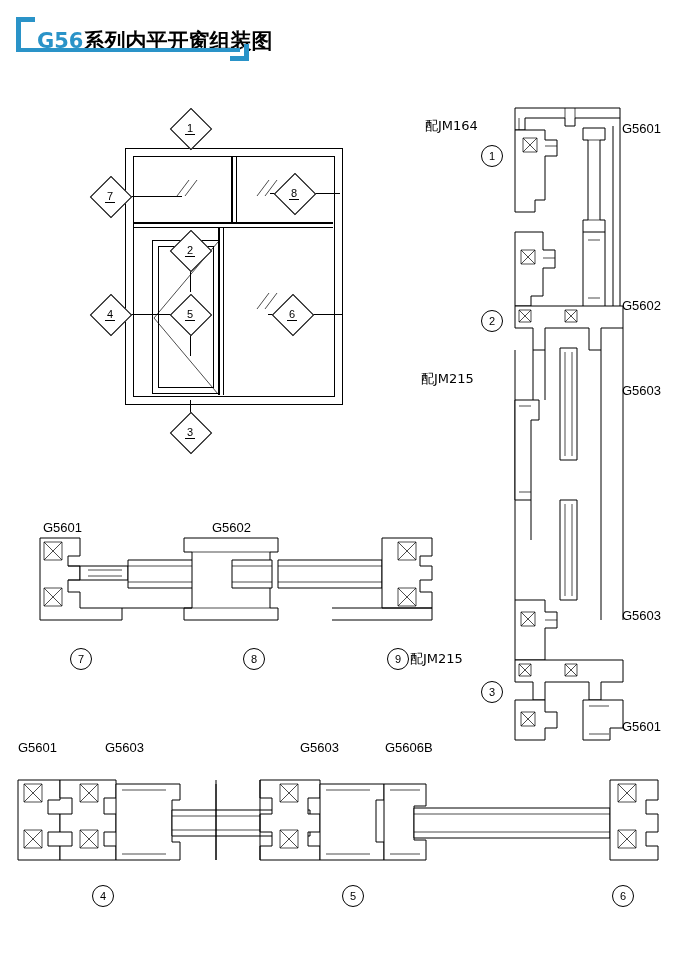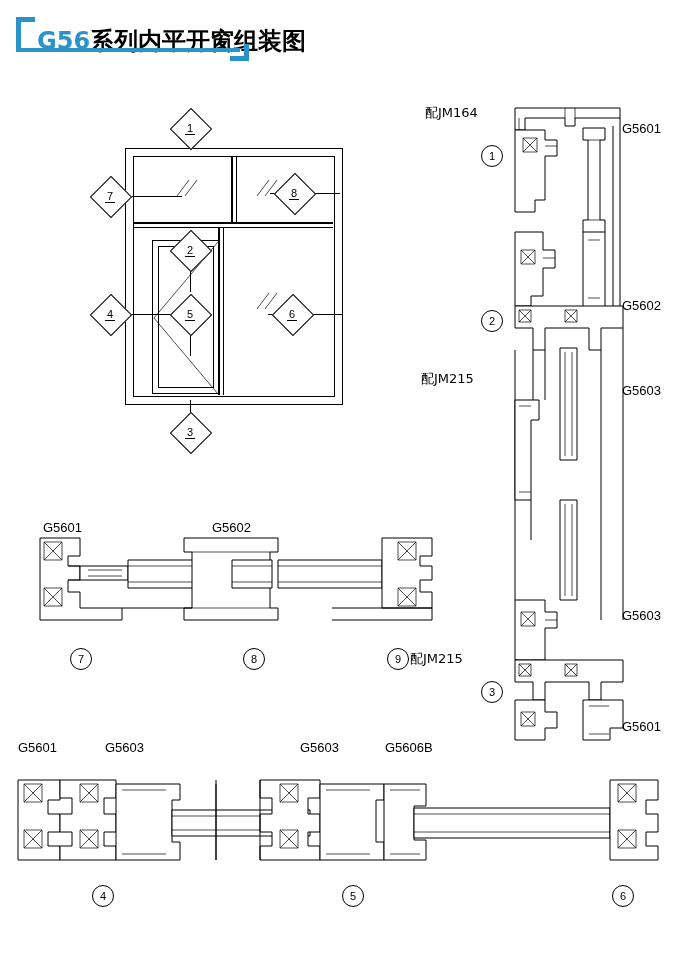--- a/index.html
+++ b/index.html
@@ -16,21 +16,21 @@
   
   .title-wrap{position:absolute;left:16px;top:18px;height:34px;display:flex;align-items:flex-end;}
   .title-bracket{
     width:14px;height:26px;
     border-left:5px solid #2a93c8;
     border-top:5px solid #2a93c8;
     margin-right:2px;margin-bottom:4px;
   }
   .title-text{
     font-family:"DejaVu Sans", sans-serif;
-    font-weight:bold;font-size:24px;letter-spacing:0px;line-height:22px;
+    font-weight:bold;font-size:21px;letter-spacing:0px;line-height:22px;
     white-space:nowrap;
   }
   .title-text .g56{color:#2a93c8;}
   .title-underline{
     position:absolute;left:16px;top:48px;width:224px;height:4px;background:#2a93c8;
   }
   .title-underline2{
     position:absolute;left:230px;top:44px;width:14px;height:12px;
     border-right:5px solid #2a93c8;border-bottom:5px solid #2a93c8;
   }
@@ -189,21 +189,21 @@
     <path class="fillw" d="M10 560 L118 560 L118 582 L96 582 L96 600 L84 600 L84 582 L40 582 L40 600 L28 600 L28 582 L10 582 Z"></path>
     <path class="ln-t" d="M14 564 L26 576 M26 564 L14 576 M14 564 L26 564 L26 576 L14 576 Z"></path>
     <path class="ln-t" d="M60 564 L72 576 M72 564 L60 576 M60 564 L72 564 L72 576 L60 576 Z"></path>
 
     <path class="fillw" d="M10 600 L40 600 L40 612 L52 612 L52 628 L40 628 L40 640 L10 640 Z"></path>
     <path class="ln-t" d="M16 612 L30 626 M30 612 L16 626 M16 612 L30 612 L30 626 L16 626 Z"></path>
     <path class="fillw" d="M78 600 L118 600 L118 628 L105 628 L105 640 L78 640 Z"></path>
     <path class="ln-t" d="M84 606 L104 606 M84 634 L104 634"></path>
   </svg>
 
-  <div class="lbl cn" style="left:425px;top:104px;">配JM164</div>
+  <div class="lbl cn" style="left:425px;top:117px;">配JM164</div>
   <div class="lbl" style="left:622px;top:121px;">G5601</div>
   <div class="lbl" style="left:622px;top:298px;">G5602</div>
   <div class="lbl cn" style="left:421px;top:370px;">配JM215</div>
   <div class="lbl" style="left:622px;top:383px;">G5603</div>
   <div class="lbl" style="left:622px;top:608px;">G5603</div>
   <div class="lbl" style="left:622px;top:719px;">G5601</div>
 
   <div class="circ" style="left:481px;top:145px;">
       <span>1</span>
     </div>

